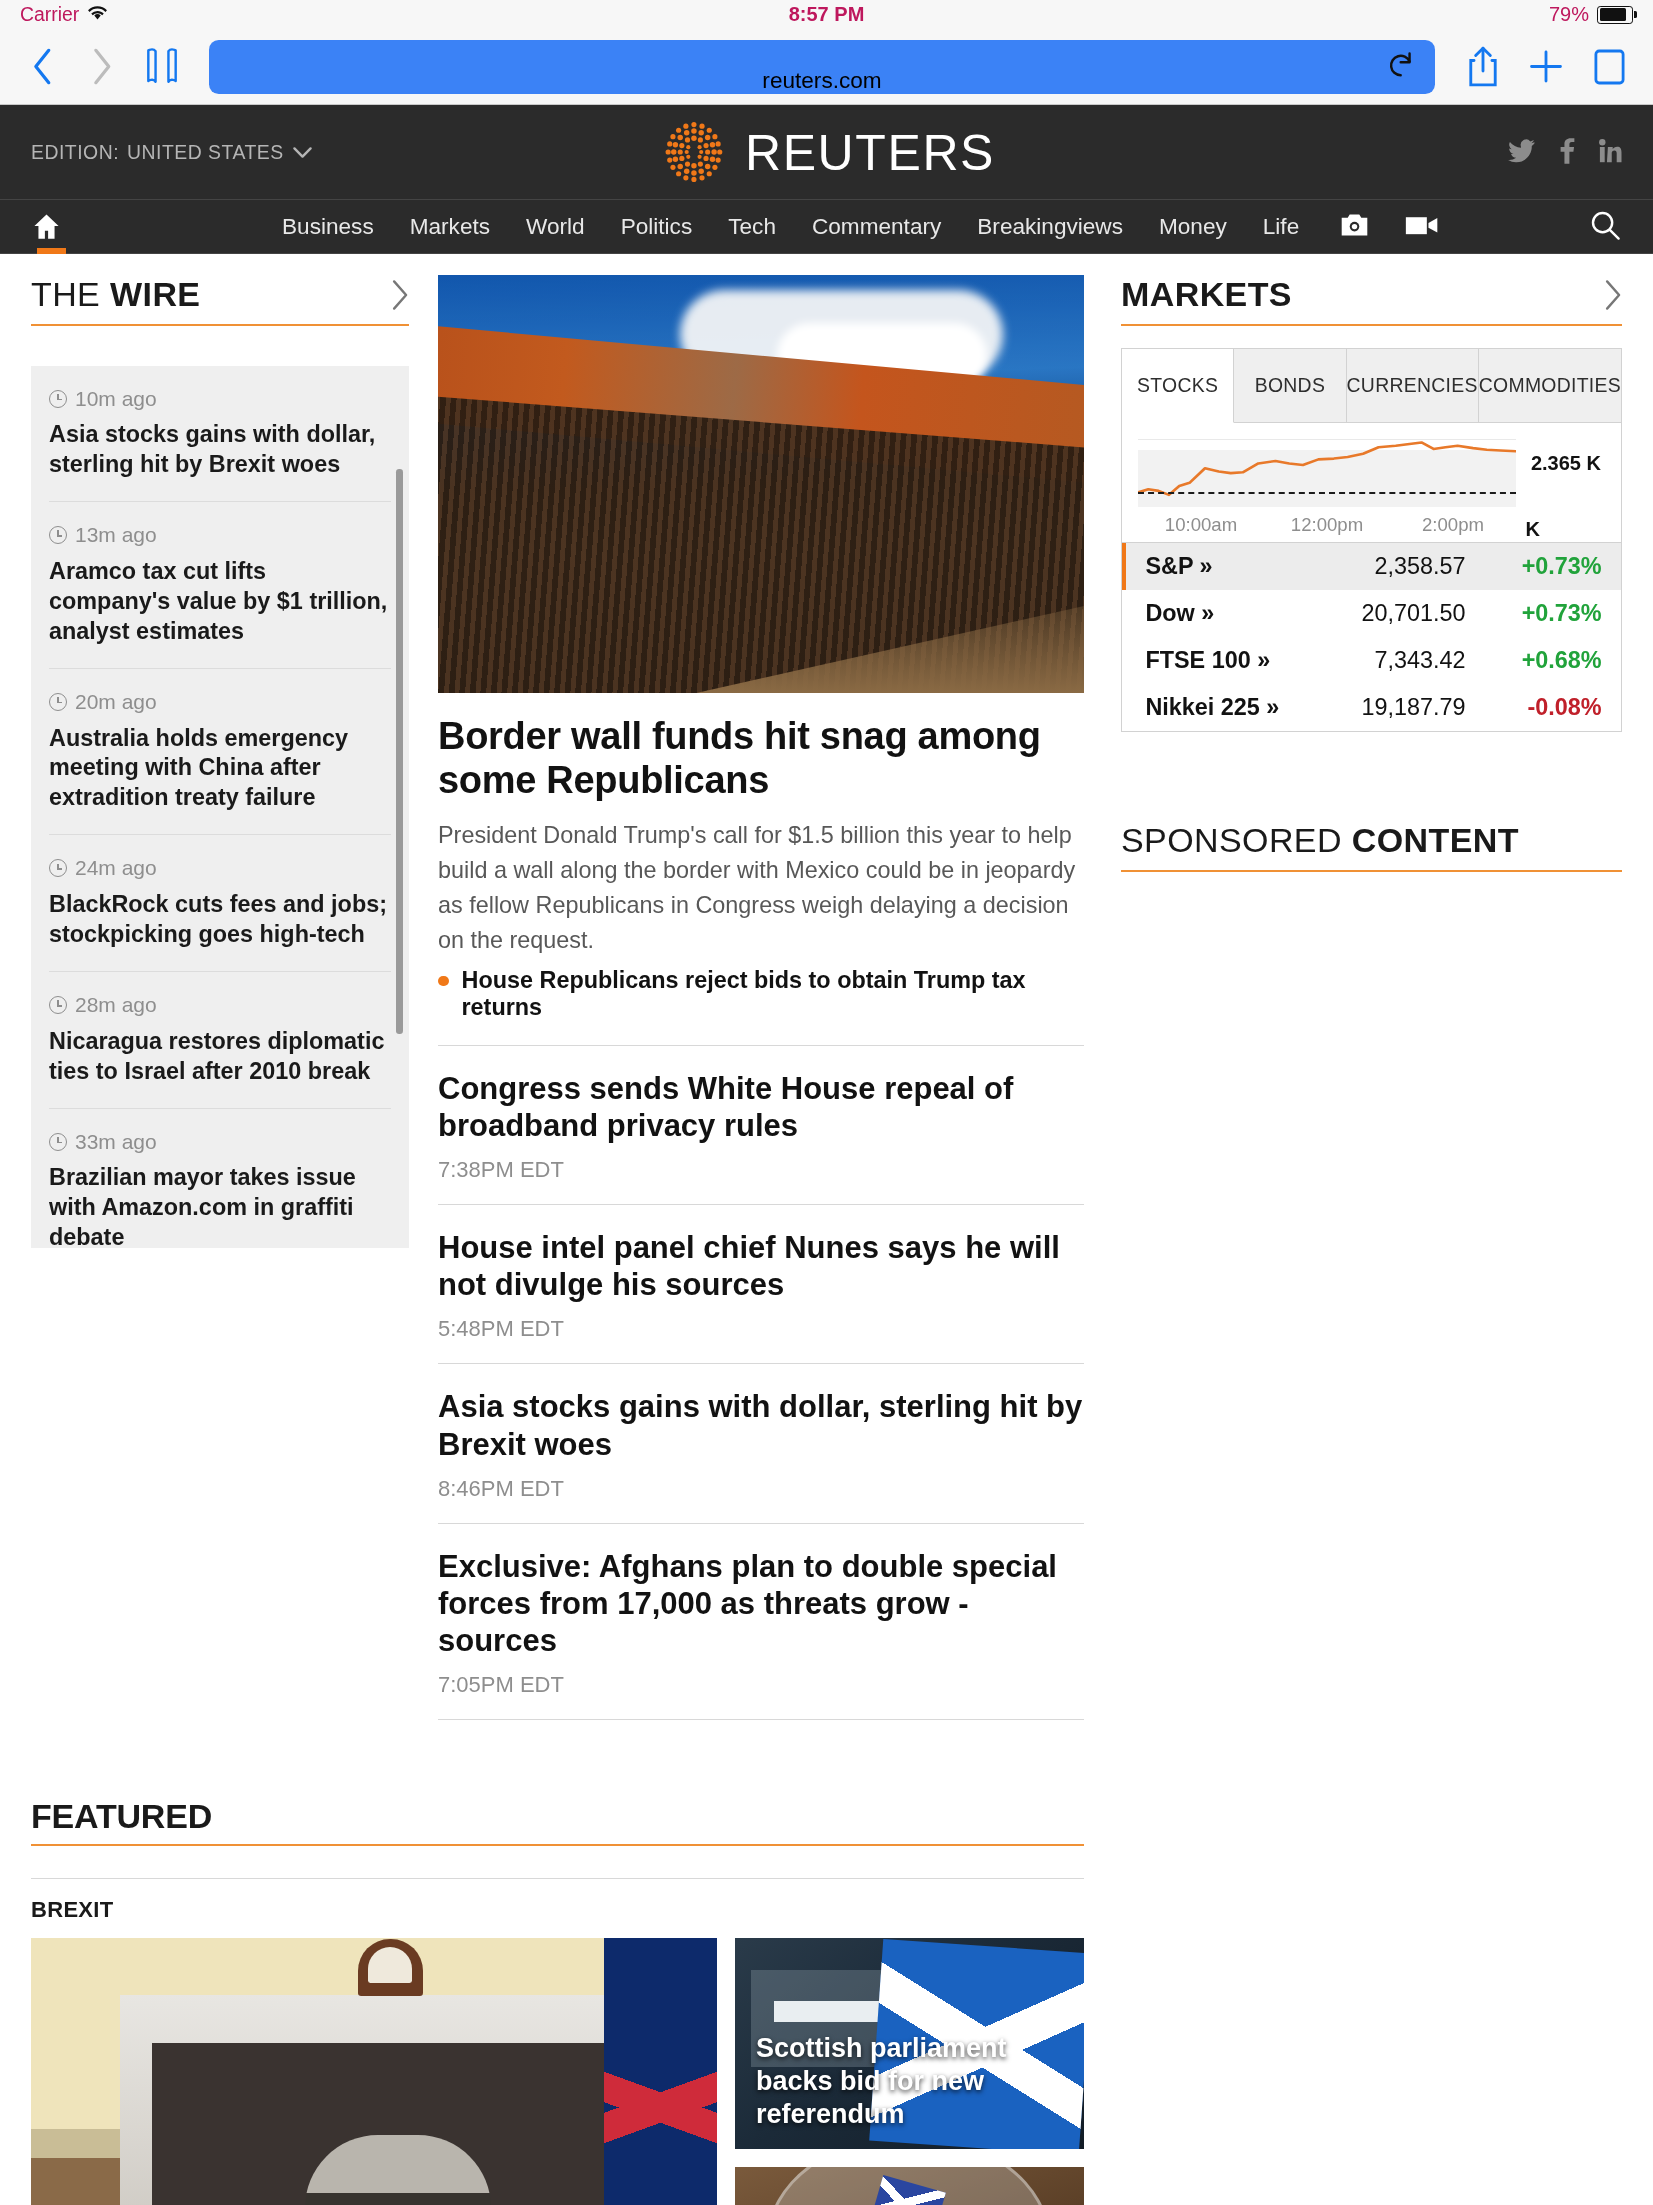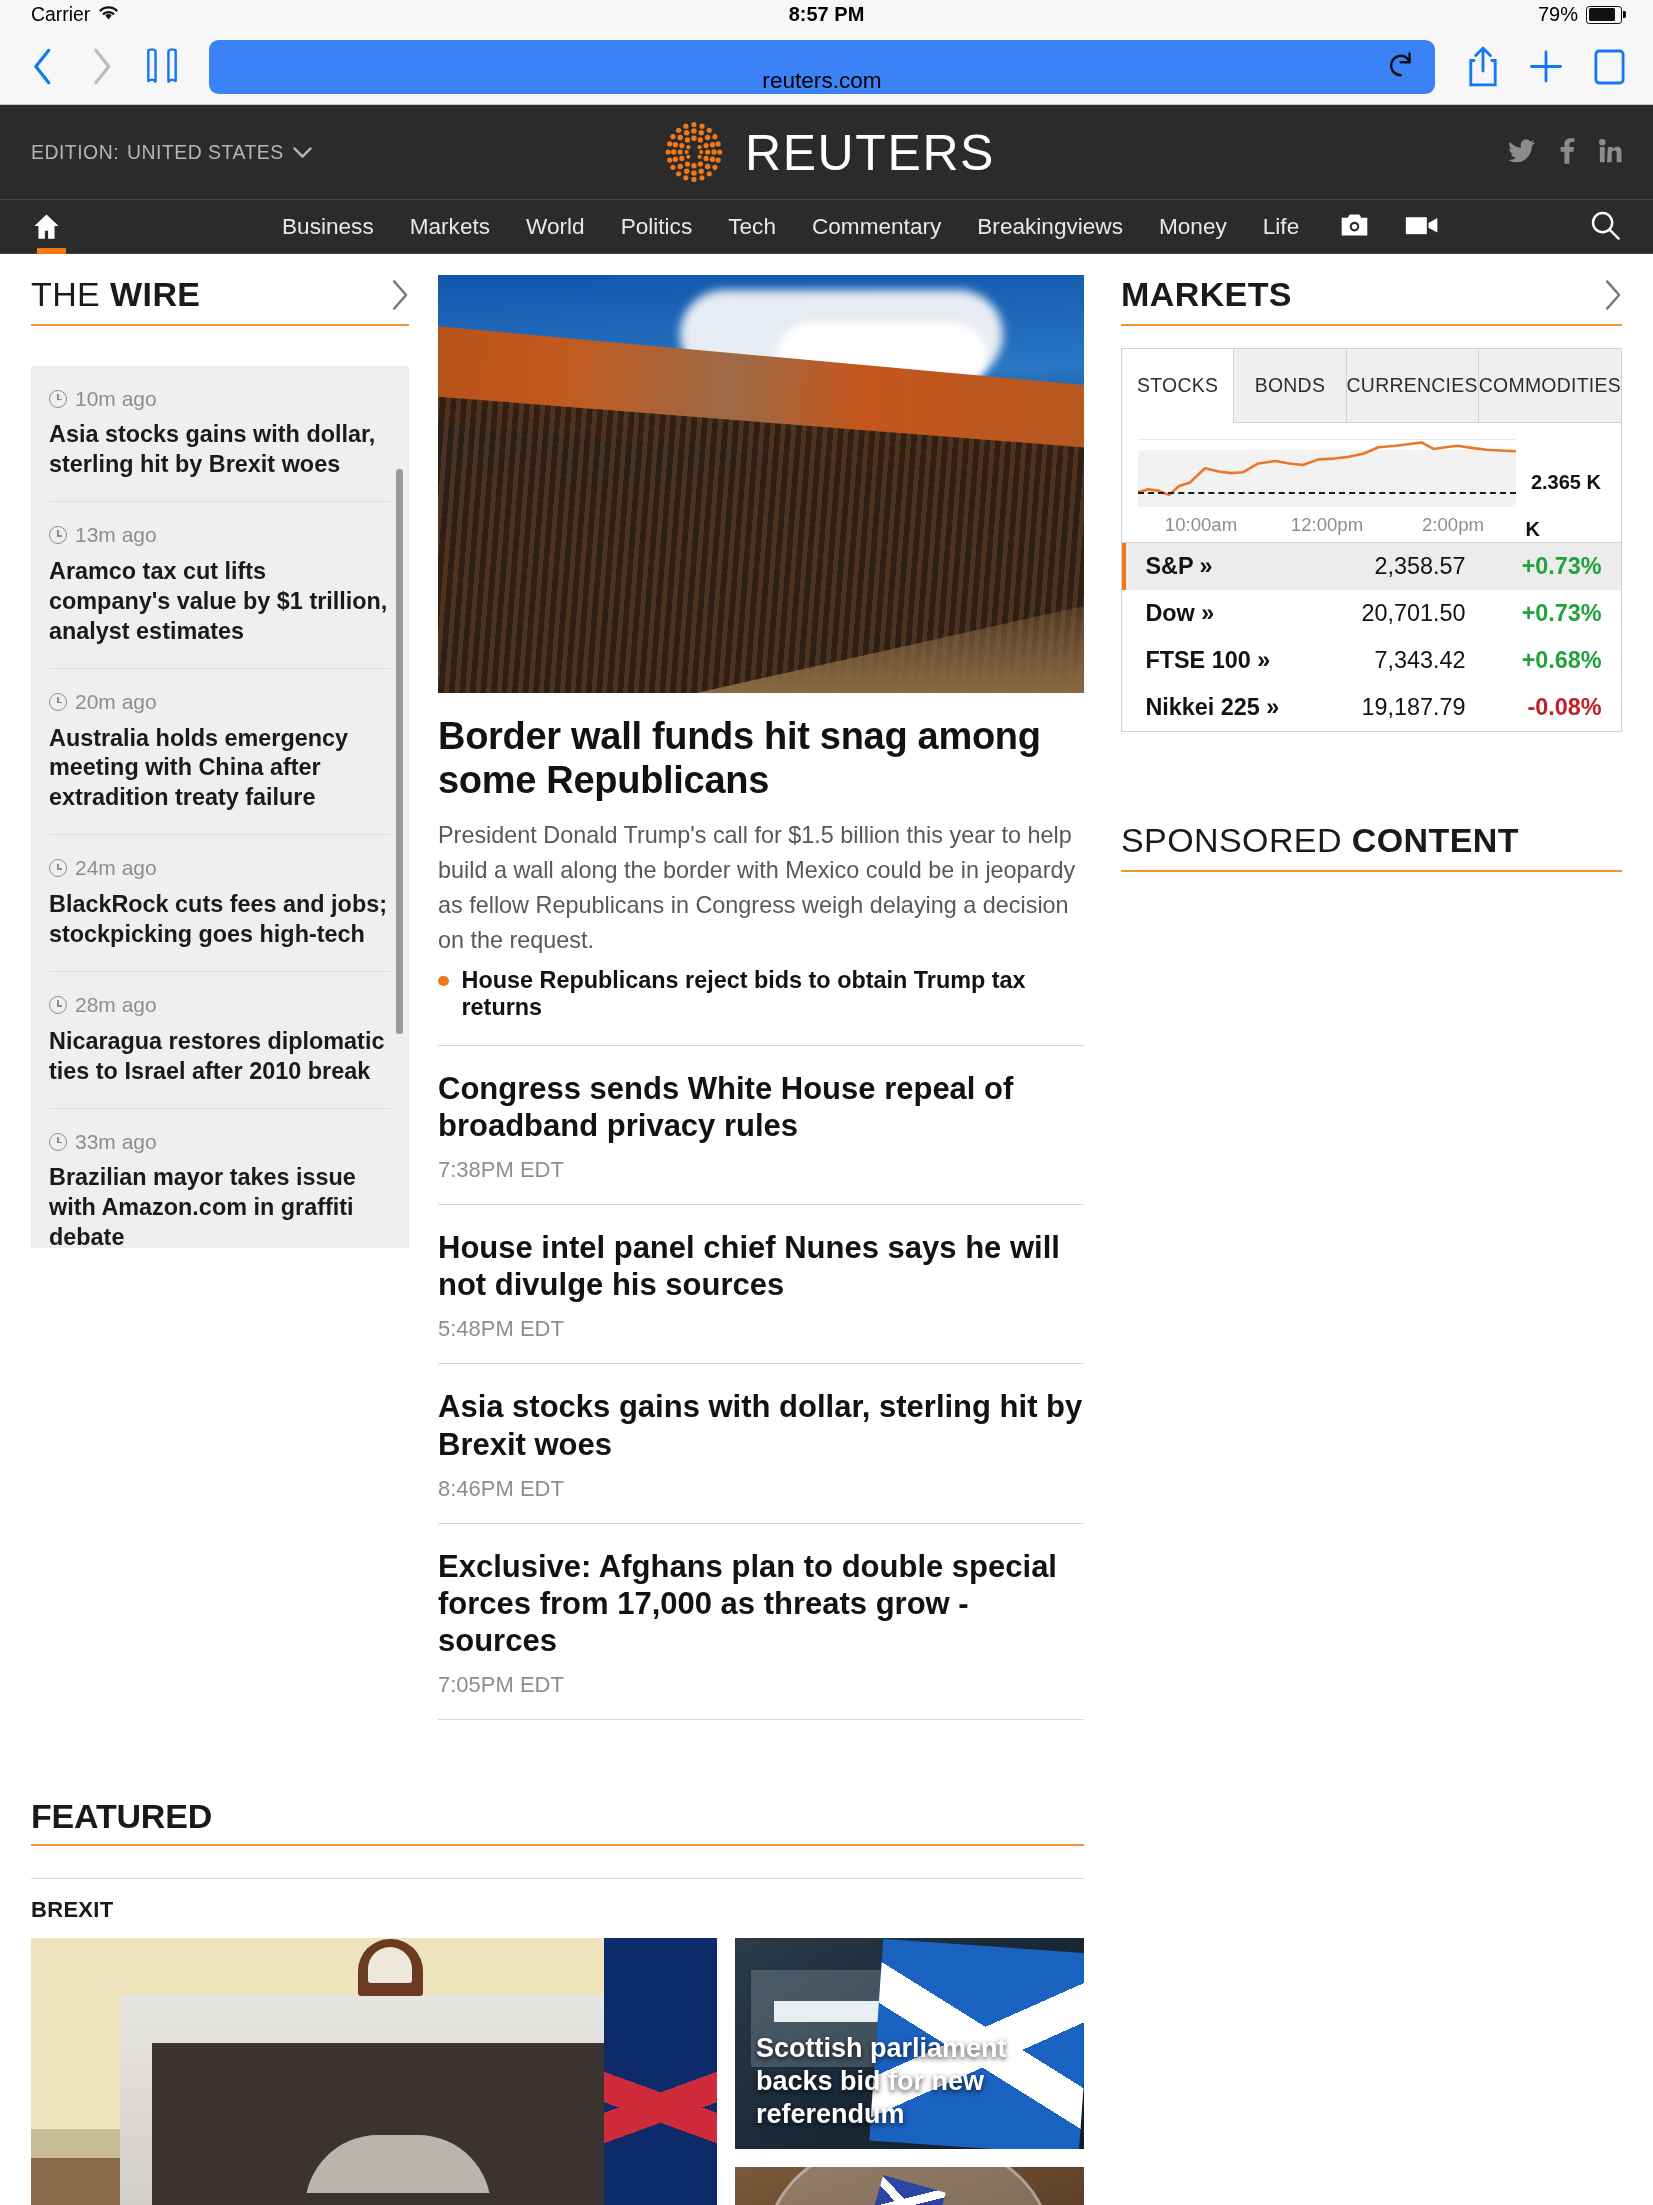--- a/index.html
+++ b/index.html
@@ -9,23 +9,23 @@
     background: #ffffff;
     overflow: hidden;
   }
 
   
   .status-bar {
     height: 29px;
     background: #f7f7f7;
     display: flex;
     align-items: center;
-    padding: 0 31px;
+    padding: 0 20px;
     font-size: 19.4px;
-    color: #000000;
+    color: #be185d;
     position: relative;
     justify-content: flex-end;
   }
   .status-left { display: flex; align-items: center; gap: 8px; }
   .status-center {
     position: absolute; left: 0; right: 0; text-align: center;
     font-weight: bold; font-size: 20px;
   }
   .status-right {
     margin-left: auto; display: flex; align-items: center; gap: 8px;
@@ -210,21 +210,21 @@
   .mk-tab:last-child { border-right: none; }
   .mk-tab.active { background: #fff; font-weight: 400; border-bottom: 1.6px solid #fff; }
 
   .mk-chart { height: 119px; position: relative; padding: 13px 16px 0 16px; }
   .chart-area { position: relative; height: 71px; margin-right: 89px; }
   .gridline { position:absolute; left:0; right:0; height:0.8px; background:#e9e9e9; }
   .chart-fill {
     position:absolute; left:0; right:0; bottom:0; height:57px; background:#f2f2f2;
   }
   .chart-dash { position:absolute; left:0; right:0; bottom:13px; border-top: 2.4px dashed #1c1c1c; }
-  .chart-last { position:absolute; right:-85px; bottom:13px; font-size: 20px; font-weight: 700; color:#121212; white-space: nowrap;}
+  .chart-last { position:absolute; right:-85px; bottom:32px; font-size: 20px; font-weight: 700; color:#121212; white-space: nowrap;}
   .chart-k { position:absolute; right:-24px; bottom:-34px; font-size: 20px; font-weight: 700; color:#121212; }
   .mk-xaxis { display:flex; font-size:18.6px; color:#8e8e8e; margin-top: 6.5px; padding-right:89px; }
   .mk-xaxis span { flex:1; text-align:center; }
 
   .mk-rows { border-top: 1.6px solid #d2d2d2; }
   .mk-row {
     display: flex; align-items: center; height: 47px;
     padding: 0 19.4px; border-left: 4.8px solid transparent;
   }
   .mk-row.active { background: #ececec; border-left-color: #f07818; }

